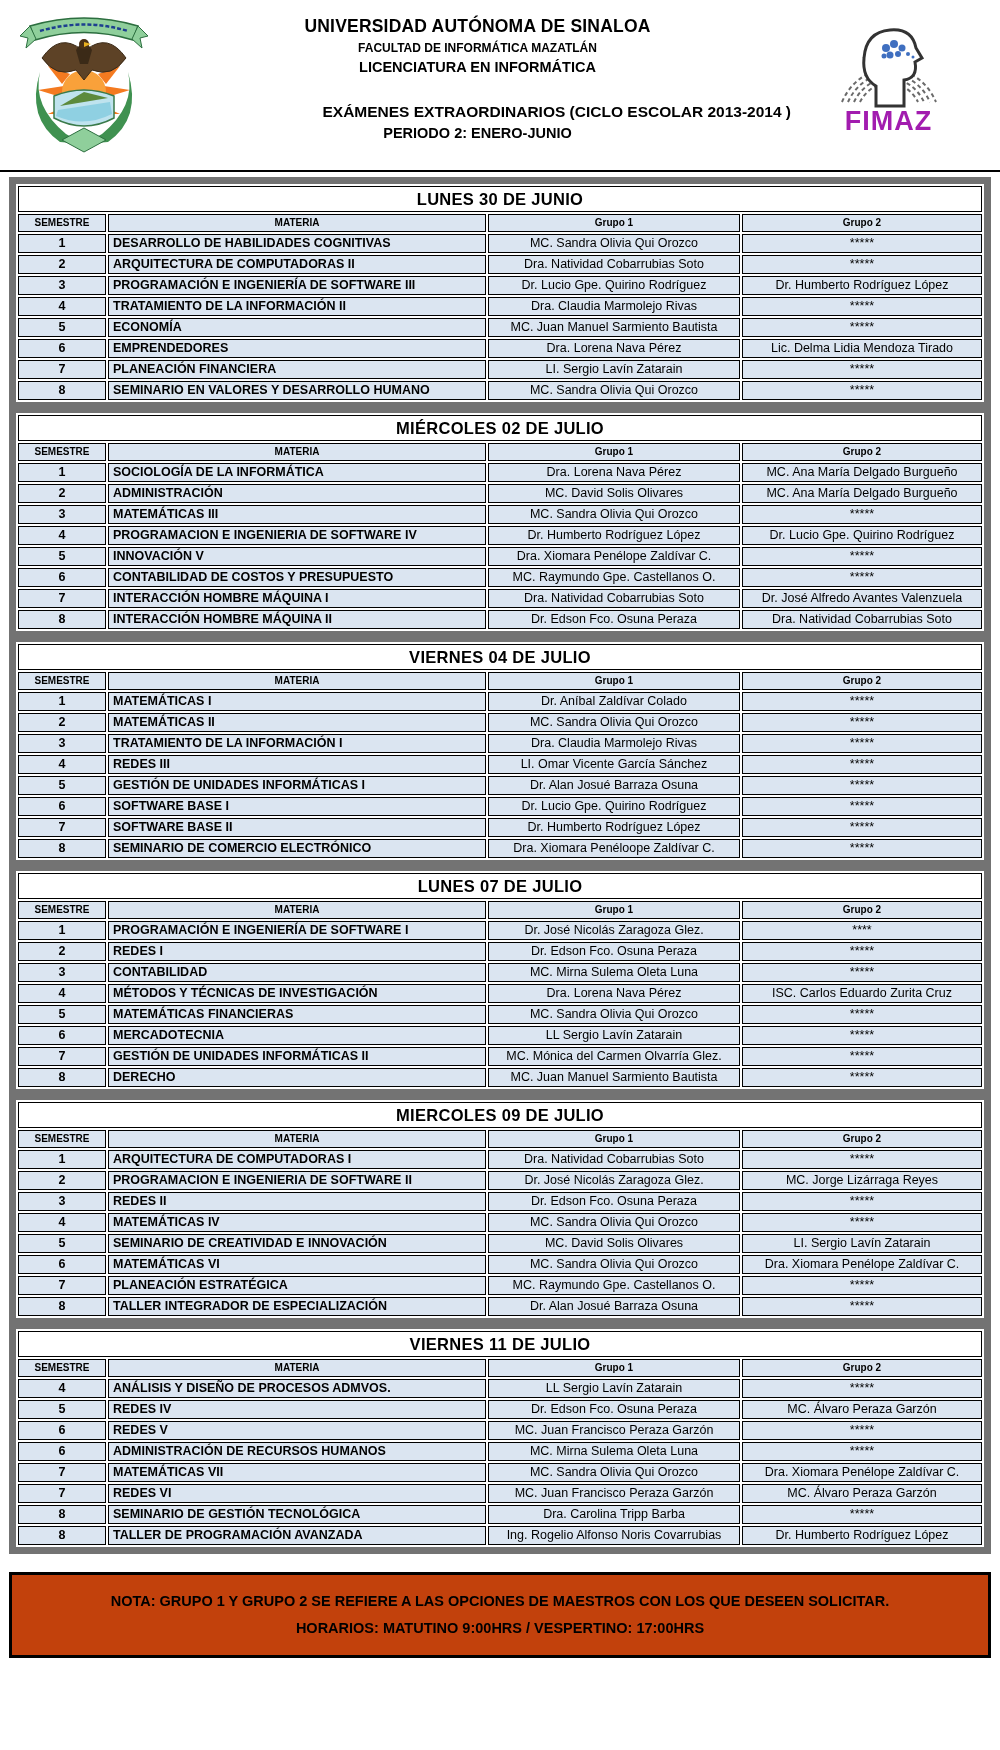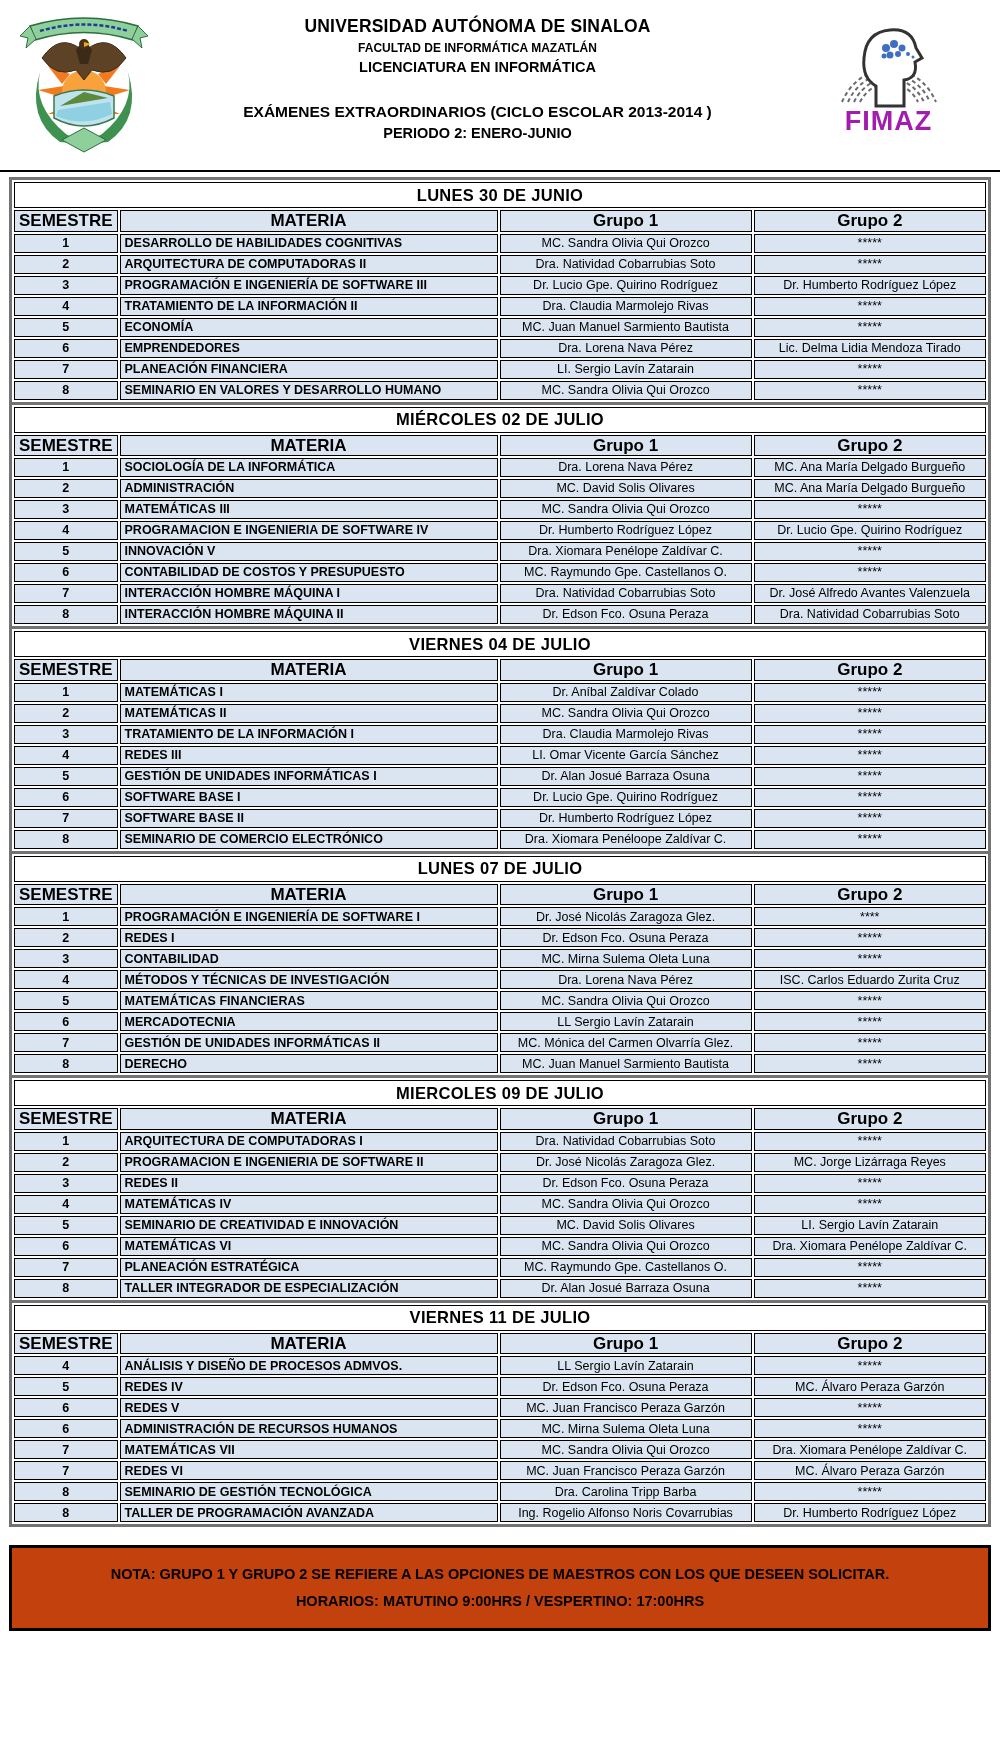--- a/index.html
+++ b/index.html
@@ -9,43 +9,43 @@
     font-family: "Liberation Sans", sans-serif;
     color:#000; position: relative; overflow: hidden;
   }
   
   .top-header { display:flex; align-items:flex-start; padding: 6px 14px 0 14px; height: 168px; }
   .logo-left { width: 150px; flex: 0 0 150px; }
   .center-titles { flex:1; text-align:center; padding-top: 10px; }
   .t-univ   { font-size: 17.5px; font-weight: bold; letter-spacing: .2px; }
   .t-fac    { font-size: 12px; font-weight: bold; margin-top: 4px; }
   .t-prog   { font-size: 14.5px; font-weight: bold; margin-top: 4px; }
-  .t-exam   { font-size: 15.5px; font-weight: bold; margin-top: 28px; }
+  .t-exam   { font-size: 15.5px; font-weight: bold; margin-top: 28px; text-align: right; }
   .t-period { font-size: 14.5px; font-weight: bold; margin-top: 4px; }
   .logo-right { width: 195px; flex: 0 0 195px; text-align:center; padding-top: 4px; }
   .fimaz-word { font-size: 27px; font-weight: bold; letter-spacing: 1px; margin-top: -6px; color:#a21caf; }
   .rule { border-top: 2px solid #000; margin: 2px 0 0 0; }
 
   
   .tables-wrap { margin: 5px 9px 0 9px; }
   table.sched {
     width: 100%; border-collapse: separate; border-spacing: 2px;
-    border: 3px solid #737373; background:#fff; table-layout: auto;
+    border: 7px solid #737373; background:#fff; table-layout: auto;
   }
   table.sched + table.sched { margin-top: -3px; }
   table.sched td {
     border: 1px solid #000; background: #dbe5f1;
     font-size: 12.5px; padding: 0 4px; vertical-align: middle;
     height: 19px; line-height: 1.15; white-space: nowrap; overflow: hidden;
   }
   tr.day-band td {
     background:#fff; text-align:center; font-weight:bold;
     font-size: 16.5px; height: 26px; letter-spacing:.3px;
   }
-  tr.col-head td { font-weight: bold; text-align:center; height: 18px; font-size: 17px; }
+  tr.col-head td { font-weight: bold; text-align:center; height: 18px; font-size: 10px; }
   td.c0 { width: 88px;  text-align:center; font-weight:bold; }
   td.c1 { width: 378px; text-align:left;   font-weight:bold;margin-top:39px; }
   td.c2 { width: 252px; text-align:center; }
   td.c3 { text-align:center; }
   tr.col-head td.c1 { text-align:center; }
 
   
   .note-box {
     margin: 18px 9px 15px 9px; border: 3px solid #000; background:#c2410c;
     text-align:center; padding: 13px 10px; font-weight: bold; font-size: 14.5px;

